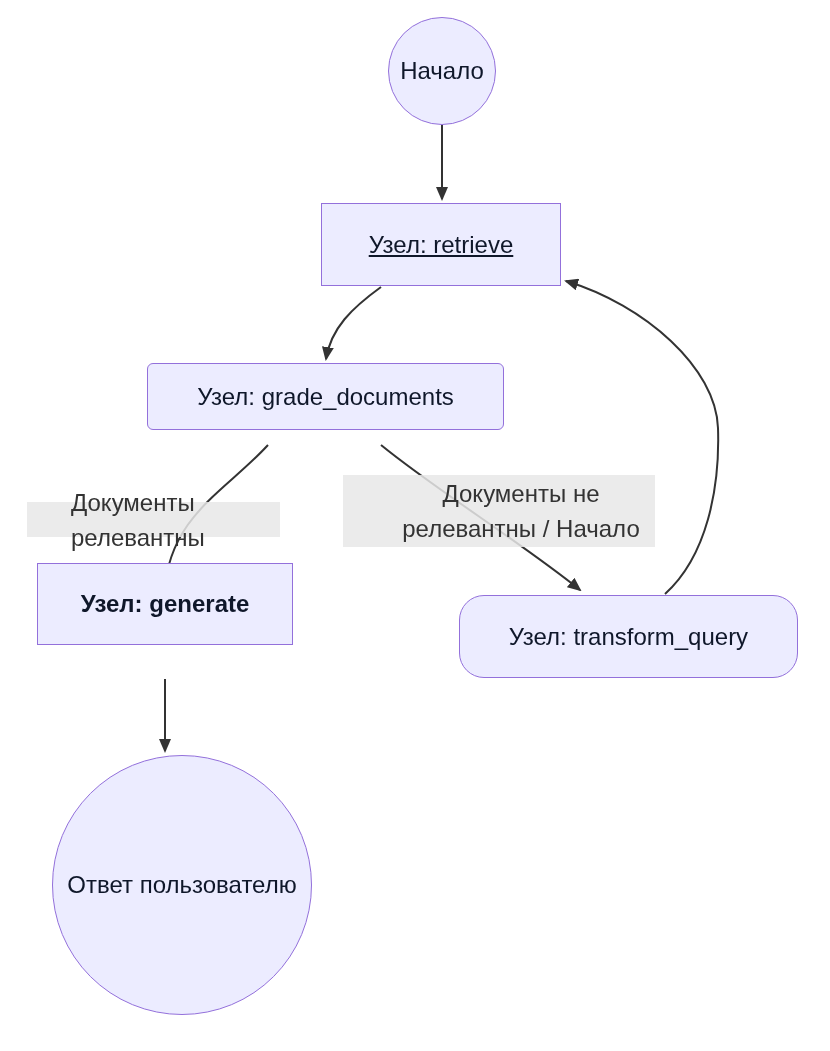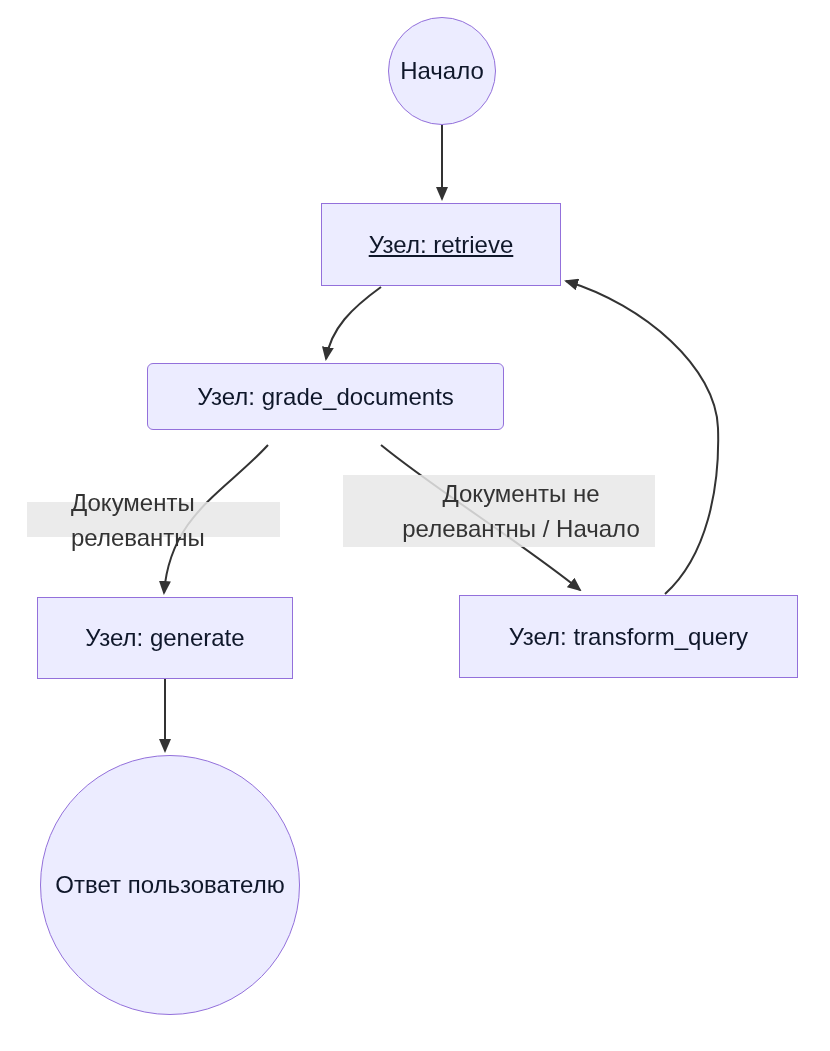--- a/index.html
+++ b/index.html
@@ -84,25 +84,25 @@
   </div>
 
   <div class="node" style="left:321px; top:203px; width:240px; height:83px;text-decoration:underline;">
     <span>Узел: retrieve</span>
   </div>
 
   <div class="node" style="left:147px; top:363px; width:357px; height:67px;border-radius:6px;">
     <span>Узел: grade_documents</span>
   </div>
 
-  <div class="node" style="left:37px; top:597px; width:256px; height:82px;">
+  <div class="node" style="left:37px; top:563px; width:256px; height:82px;font-weight:bold;">
     <span>Узел: generate</span>
   </div>
 
-  <div class="node" style="left:459px; top:595px; width:339px; height:83px;">
+  <div class="node" style="left:459px; top:595px; width:339px; height:83px;border-radius:25px;">
     <span>Узел: transform_query</span>
   </div>
 
-  <div class="node circle" style="left:40px; top:755px; width:260px; height:260px;">
+  <div class="node circle" style="left:52px; top:755px; width:260px; height:260px;">
     <span>Ответ пользователю</span>
   </div>
 
 </div>
 
 </body></html>

